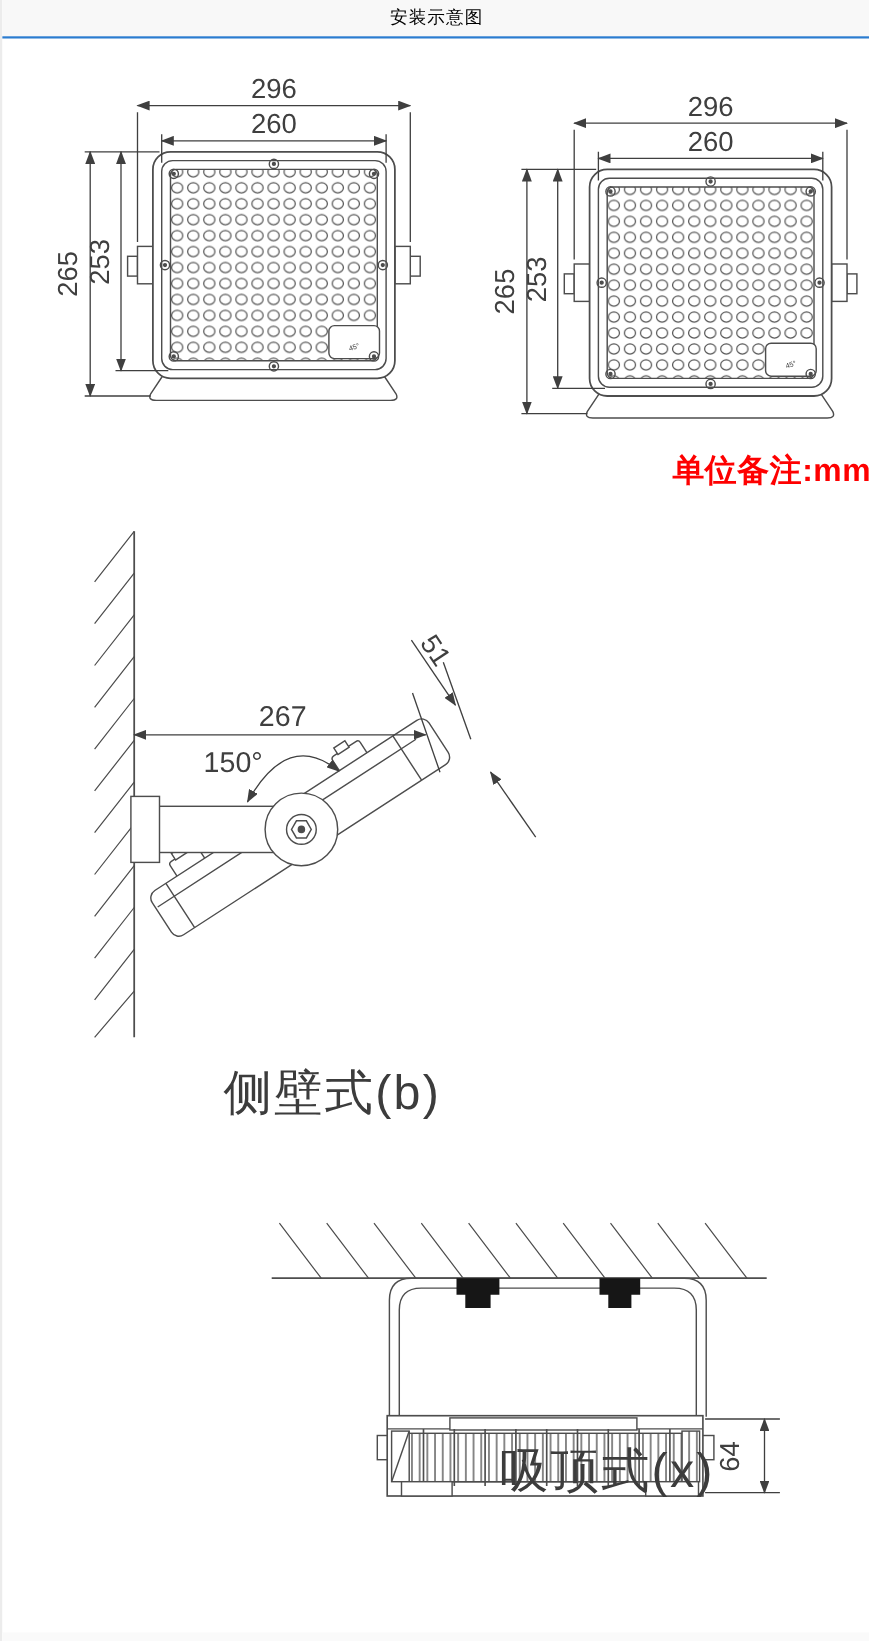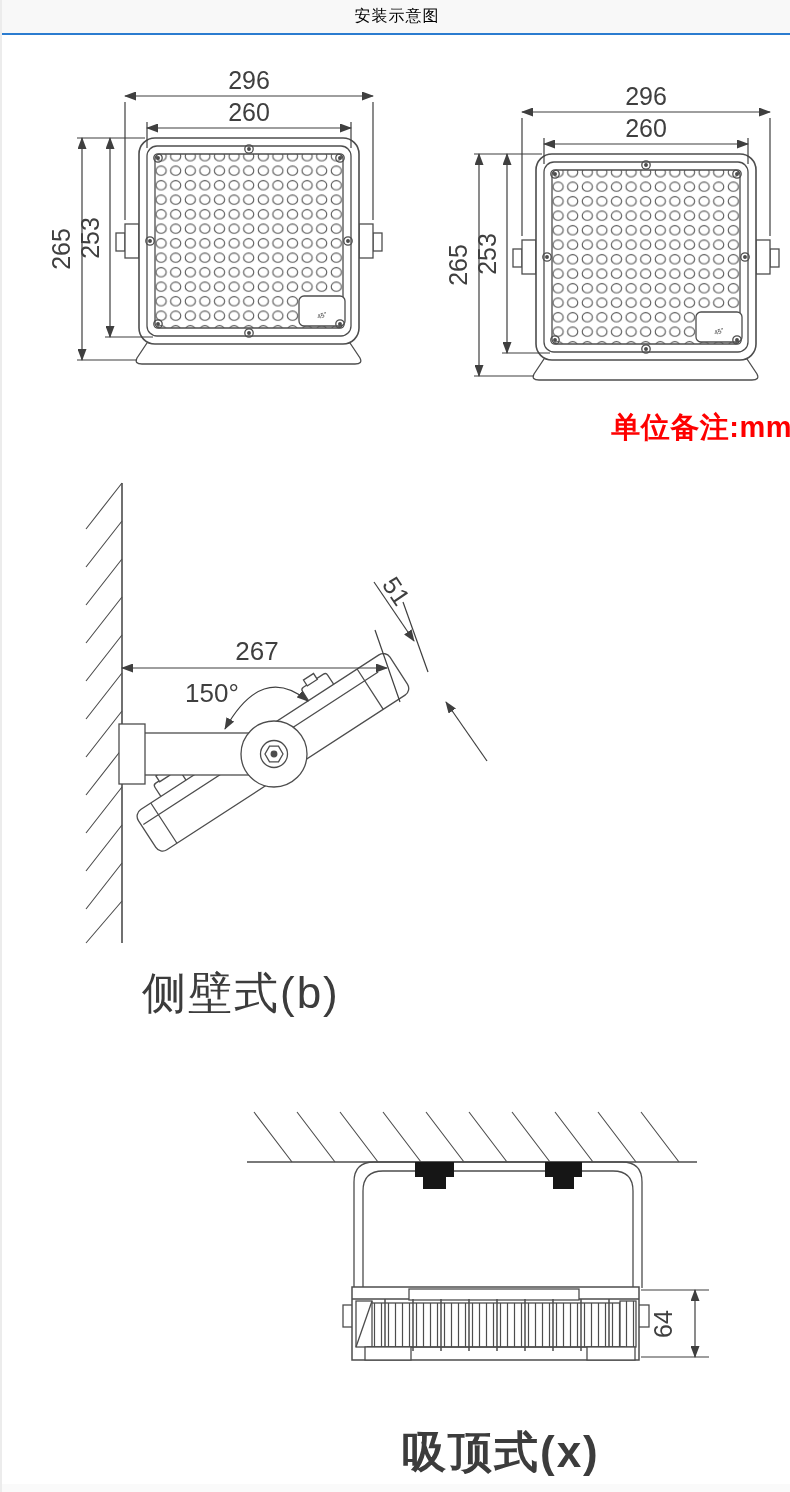--- a/index.html
+++ b/index.html
@@ -4,23 +4,23 @@
 <style>
   html,body{margin:0;padding:0;background:#fff;}
   #page{position:relative;width:790px;height:1492px;background:#fff;overflow:hidden;
         border-left:2px solid #ececec;font-family:"Liberation Sans","DejaVu Sans",sans-serif;}
   #hdr{position:absolute;left:0;top:0;width:790px;height:33px;background:#f8f8f8;
        border-bottom:2px solid #2b7cd0;display:flex;align-items:center;justify-content:center;}
   #hdr .t{font-size:16px;color:#000000;letter-spacing:1px;}
   .abs{position:absolute;}
   .note{position:absolute;top:408px;right:0;font-size:29px;font-weight:bold;color:#fe0000;
         letter-spacing:0.5px;white-space:nowrap;}
-  .cap{position:absolute;font-size:44px;color:#3c3c3c;text-align:left;letter-spacing:2px;}
+  .cap{position:absolute;font-size:44px;color:#3c3c3c;text-align:center;letter-spacing:2px;}
   #cap-wall{left:140px;top:964px;width:320px;}
-  #cap-ceil{left:400px;top:1423px;width:300px;font-weight:bold;}
+  #cap-ceil{left:400px;top:1308px;width:300px;}
   svg text{fill:#3f3f3f;}
   .dimtxt{font-size:25px;}
   .dimtxt2{font-size:26px;}
   .tiny{font-size:6.5px;}
   #footband{position:absolute;left:0;bottom:0;width:790px;height:8px;background:#fafafa;}
 </style>
 </head>
 <body>
 
 <div id="page">

